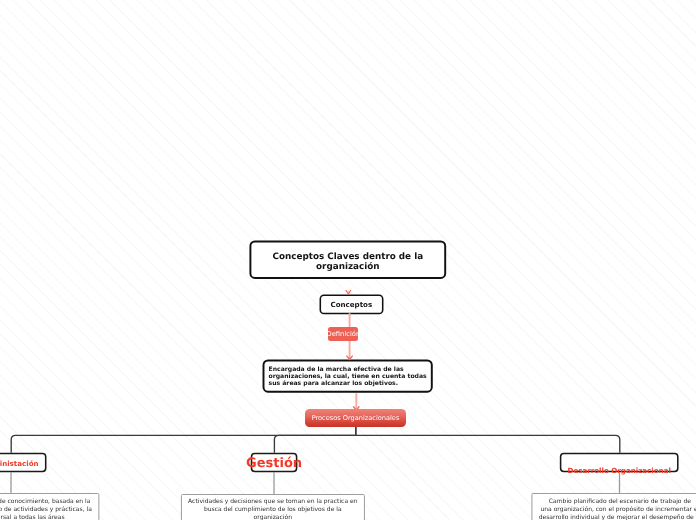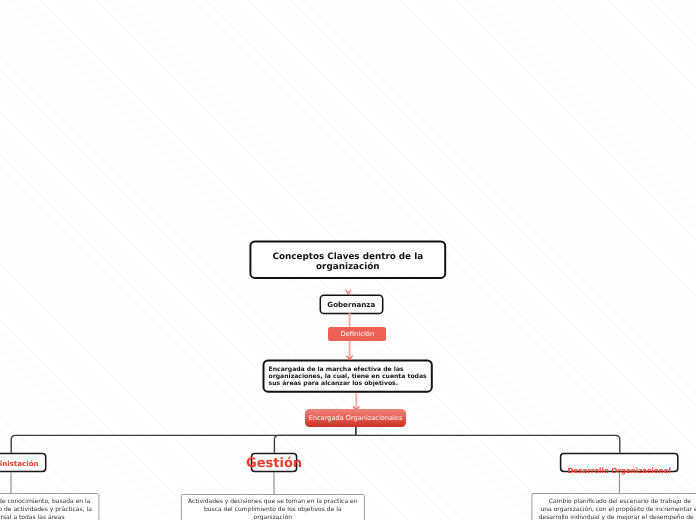--- a/index.html
+++ b/index.html
@@ -27,21 +27,21 @@
     color:#303030;font-weight:normal;padding:3.55px 6.4px 3.9px 6.4px;
     width:max-content;transform:translateX(-50%);}
   .desc > span{display:block;white-space:pre-line;}
   .badge{position:absolute;box-sizing:border-box;
     display:flex;align-items:center;justify-content:center;text-align:center;
     color:#ffffff;border-radius:3px;line-height:1;}
 
   #n-root{left:249.4px;top:240.4px;width:196.8px;height:38.8px;font-size:8.8px;}
   #n-root span{display:block;padding:5.5px 8px 0;}
   #n-gob{left:319.6px;top:294.3px;width:63.4px;height:19.2px;font-size:7.1px;padding-top:1.6px;}
-  #b-def{left:328.4px;top:327px;width:58px;height:13.8px;background:#ef6054;font-size:6.75px;border-radius:2.5px;}
+  #b-def{left:328.4px;top:327px;width:30px;height:13.8px;background:#ef6054;font-size:6.75px;border-radius:2.5px;}
   #n-desc-def{left:262.5px;top:359.4px;width:170.3px;height:33.3px;font-size:6.1px;
      line-height:1.21;text-align:left;}
   #n-desc-def span{display:block;padding:1px 4.6px 0;white-space:pre-line;}
   #b-proc{left:305px;top:409.2px;width:101px;height:17.6px;font-size:6.6px;
      background:linear-gradient(180deg,#ef8279 0%,#e7665b 40%,#d64438 75%,#c63429 100%);
      border-radius:4.5px;}
 
   #n-adm{left:-26.2px;top:452.7px;width:72.7px;height:19.5px;font-size:7.1px;color:#f23a28;padding-top:2.2px;}
   #n-ges{left:250.7px;top:452.7px;width:46.7px;height:19.5px;font-size:13px;color:#f23a28;padding-top:2.2px;}
   #n-des{left:559.8px;top:452.7px;width:118.8px;height:34px;font-size:7.1px;color:#f23a28;padding-top:2.2px;}
@@ -82,35 +82,35 @@
     <path d="M11 472 L11 494" stroke="#9a9a9a" stroke-width="1.3" fill="none"></path>
     <path d="M274 472 L274 494" stroke="#9a9a9a" stroke-width="1.3" fill="none"></path>
     <path d="M619.5 472 L619.5 494" stroke="#9a9a9a" stroke-width="1.3" fill="none"></path>
   </svg>
 
   <div class="node" id="n-root">
     <span>Conceptos Claves dentro de la organización</span>
   </div>
 
   <div class="node" id="n-gob">
-    <span>Gobernanza</span>
+    <span>Conceptos</span>
   </div>
 
   <div class="badge" id="b-def">
     <span>Definición</span>
   </div>
 
   <div class="node" id="n-desc-def">
     <span>Encargada de la marcha efectiva de las
 organizaciones, la cual, tiene en cuenta todas
 sus áreas para alcanzar los objetivos.</span>
   </div>
 
   <div class="badge" id="b-proc">
-    <span>Encargada Organizacionales</span>
+    <span>Procesos Organizacionales</span>
   </div>
 
   <div class="node" id="n-adm">
     <span>Administación</span>
   </div>
   <div class="node" id="n-ges">
     <span>Gestión</span>
   </div>
   <div class="node" id="n-des">
     <span>Desarrollo Organizacional</span>

